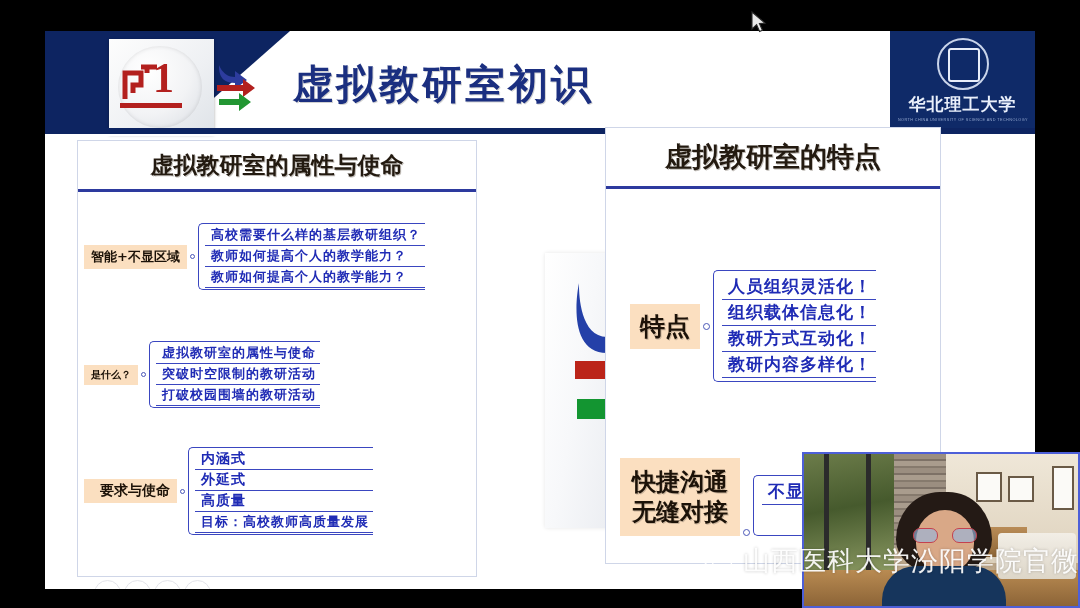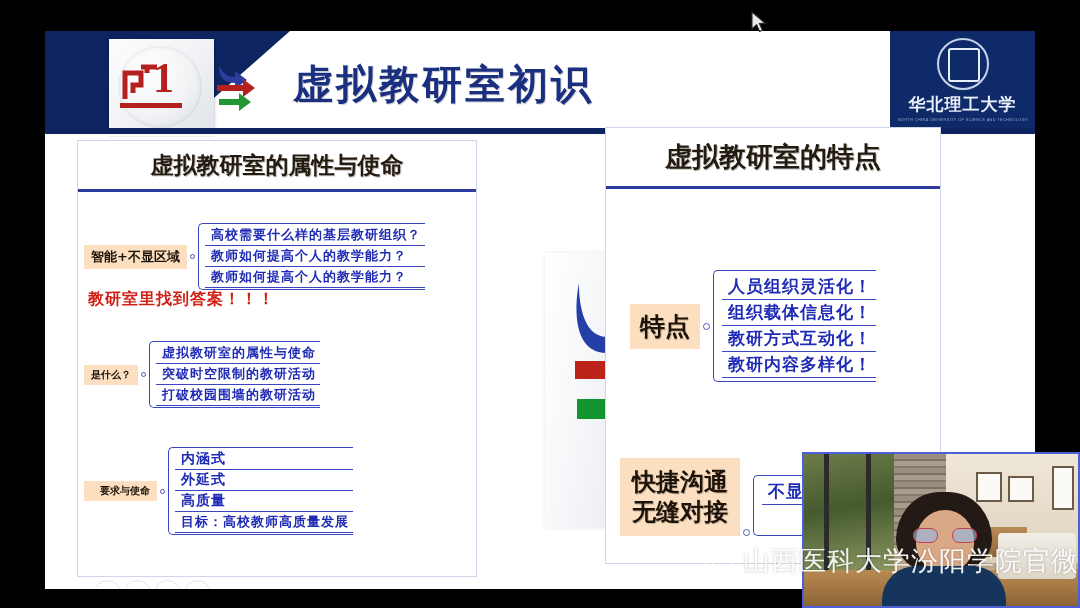--- a/index.html
+++ b/index.html
@@ -250,34 +250,33 @@
       <div class="group" style="left:6px; top:82px;">
         <div class="tag" style="font-size:13px;">智能+不显区域</div>
         <div class="node-dot"></div>
         <div class="bracket">
           <div class="leaf" style="font-size:13px;">高校需要什么样的基层教研组织？</div>
           <div class="leaf" style="font-size:13px;">教师如何提高个人的教学能力？</div>
           <div class="leaf" style="font-size:13px;">教师如何提高个人的教学能力？</div>
         </div>
       </div>
 
-      <div class="redline" style="left:10px; top:148px; font-size:16px;">教研室里找到答案！！！</div>
 
       <div class="group" style="left:6px; top:200px;">
         <div class="tag" style="font-size:10px;">是什么？</div>
         <div class="node-dot"></div>
         <div class="bracket">
           <div class="leaf" style="font-size:13px;">虚拟教研室的属性与使命</div>
           <div class="leaf" style="font-size:13px;">突破时空限制的教研活动</div>
           <div class="leaf" style="font-size:13px;">打破校园围墙的教研活动</div>
         </div>
       </div>
 
       <div class="group" style="left:6px; top:306px;">
-        <div class="tag" style="font-size:10px;padding-left:16px;">要求与使命</div>
+        <div class="tag" style="font-size:14px;padding-left:16px;">要求与使命</div>
         <div class="node-dot"></div>
         <div class="bracket">
           <div class="leaf" style="font-size:14px;">内涵式</div>
           <div class="leaf" style="font-size:14px;">外延式</div>
           <div class="leaf" style="font-size:14px;">高质量</div>
           <div class="leaf" style="font-size:13px;">目标：高校教师高质量发展</div>
         </div>
       </div>
     </div>
 

